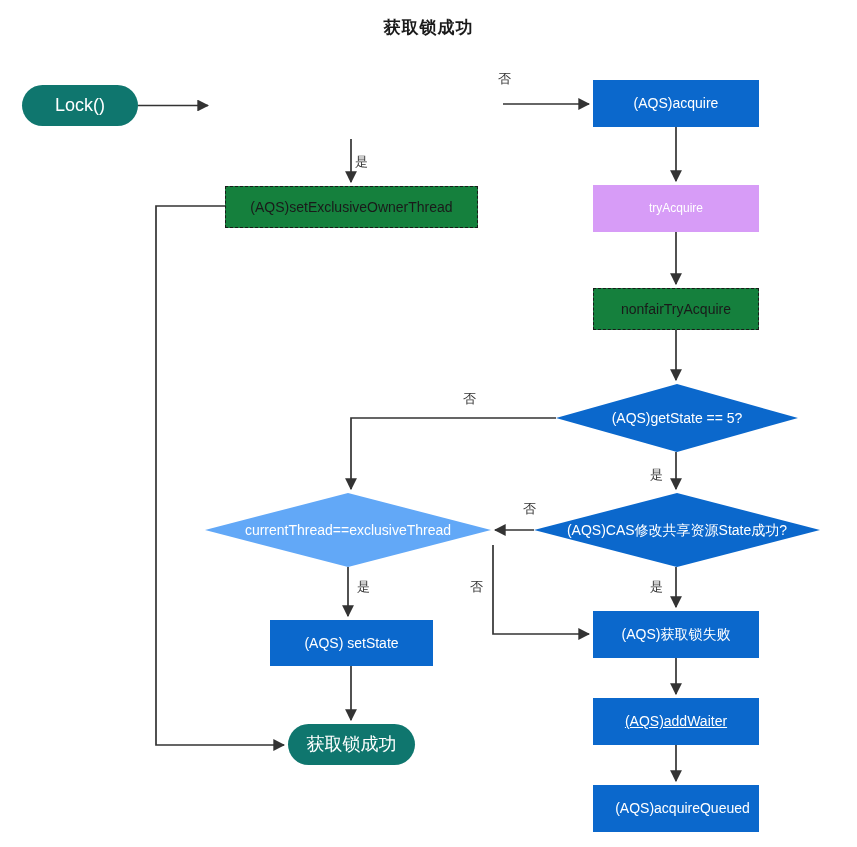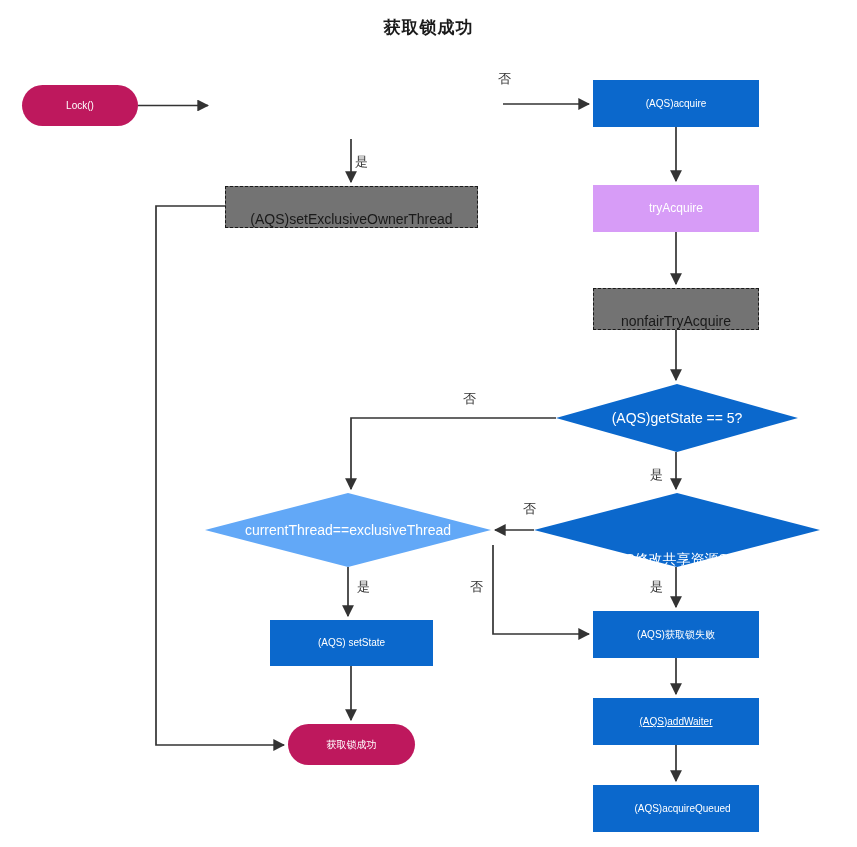--- a/index.html
+++ b/index.html
@@ -38,40 +38,39 @@
   }
   .node-label {
     display: block;
     width: 100%;
     padding: 0 2px;
   }
 
   
   .shape-pill {
     border-radius: 999px;
-    background: #be185d;
+    background: #0f766e;
     color: #ffffff;
-    font-size: 10px;
+    font-size: 18px;
   }
   .shape-rect-blue {
     background: #0B68CC;
     color: #ffffff;
-    font-size: 10px;
+    font-size: 14px;
   }
   .shape-rect-purple {
     background: #D79CF7;
     color: #ffffff;
     font-size: 12px;
   }
   .shape-rect-dashed {
-    background: #737373;
+    background: #15803d;
     color: #1a1a1a;
     border: 1.6px dashed #1a1a1a;
     font-size: 14px;
-    align-items: flex-end;
   }
   .shape-diamond-wrap {
     background: transparent;
   }
   .shape-diamond-wrap .dia-svg {
     position: absolute;
     left: 0;
     top: 0;
   }
   .shape-diamond-wrap .node-label {
@@ -190,21 +189,21 @@
     <span class="node-label">(AQS)getState == 5?</span>
   </div>
 
   <div class="node shape-diamond-wrap dia-light" style="left:205px; top:493px; width:286px; height:74px;">
     <svg class="dia-svg" width="286" height="74" viewBox="0 0 286 74" xmlns="http://www.w3.org/2000/svg">
       <polygon points="143,0 286,37 143,74 0,37" fill="#62A8F7"></polygon>
     </svg>
     <span class="node-label">currentThread==exclusiveThread</span>
   </div>
 
-  <div class="node shape-diamond-wrap dia-dark" style="left:534px; top:493px; width:286px; height:74px;align-items:flex-end;">
+  <div class="node shape-diamond-wrap dia-dark" style="left:534px; top:493px; width:286px; height:74px;">
     <svg class="dia-svg" width="286" height="74" viewBox="0 0 286 74" xmlns="http://www.w3.org/2000/svg">
       <polygon points="143,0 286,37 143,74 0,37" fill="#0B68CC"></polygon>
     </svg>
     <span class="node-label">(AQS)CAS修改共享资源State成功?</span>
   </div>
 
   <div class="node shape-rect-blue" style="left:270px; top:620px; width:163px; height:46px;">
     <span class="node-label">(AQS) setState</span>
   </div>
 

